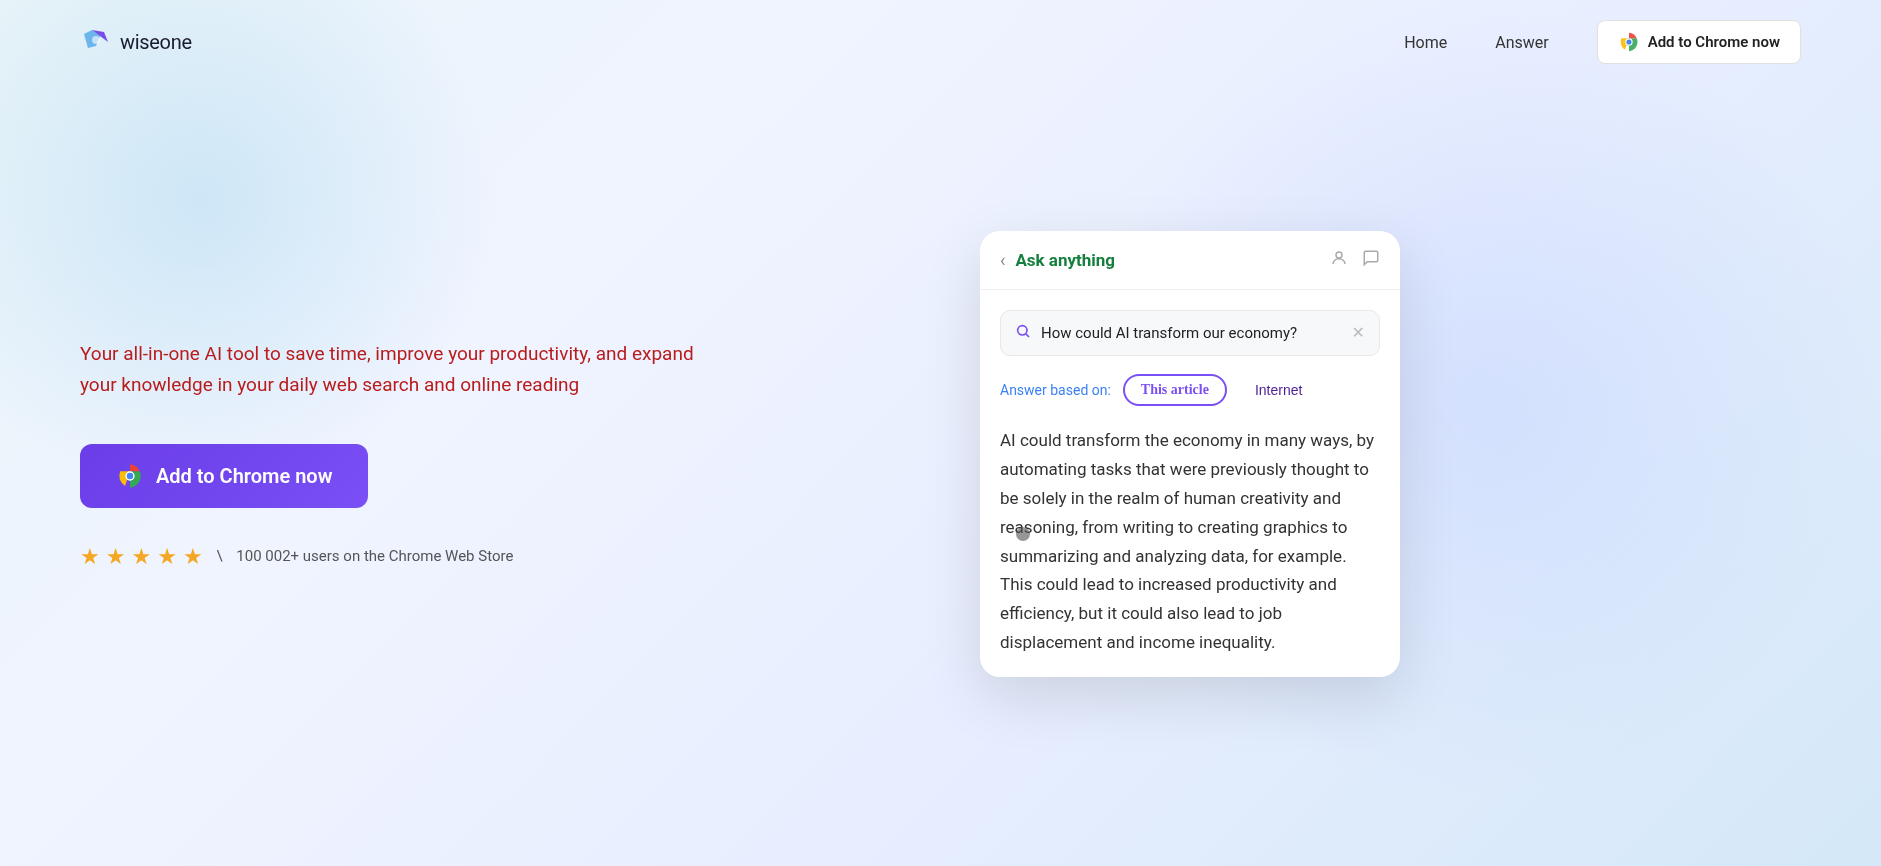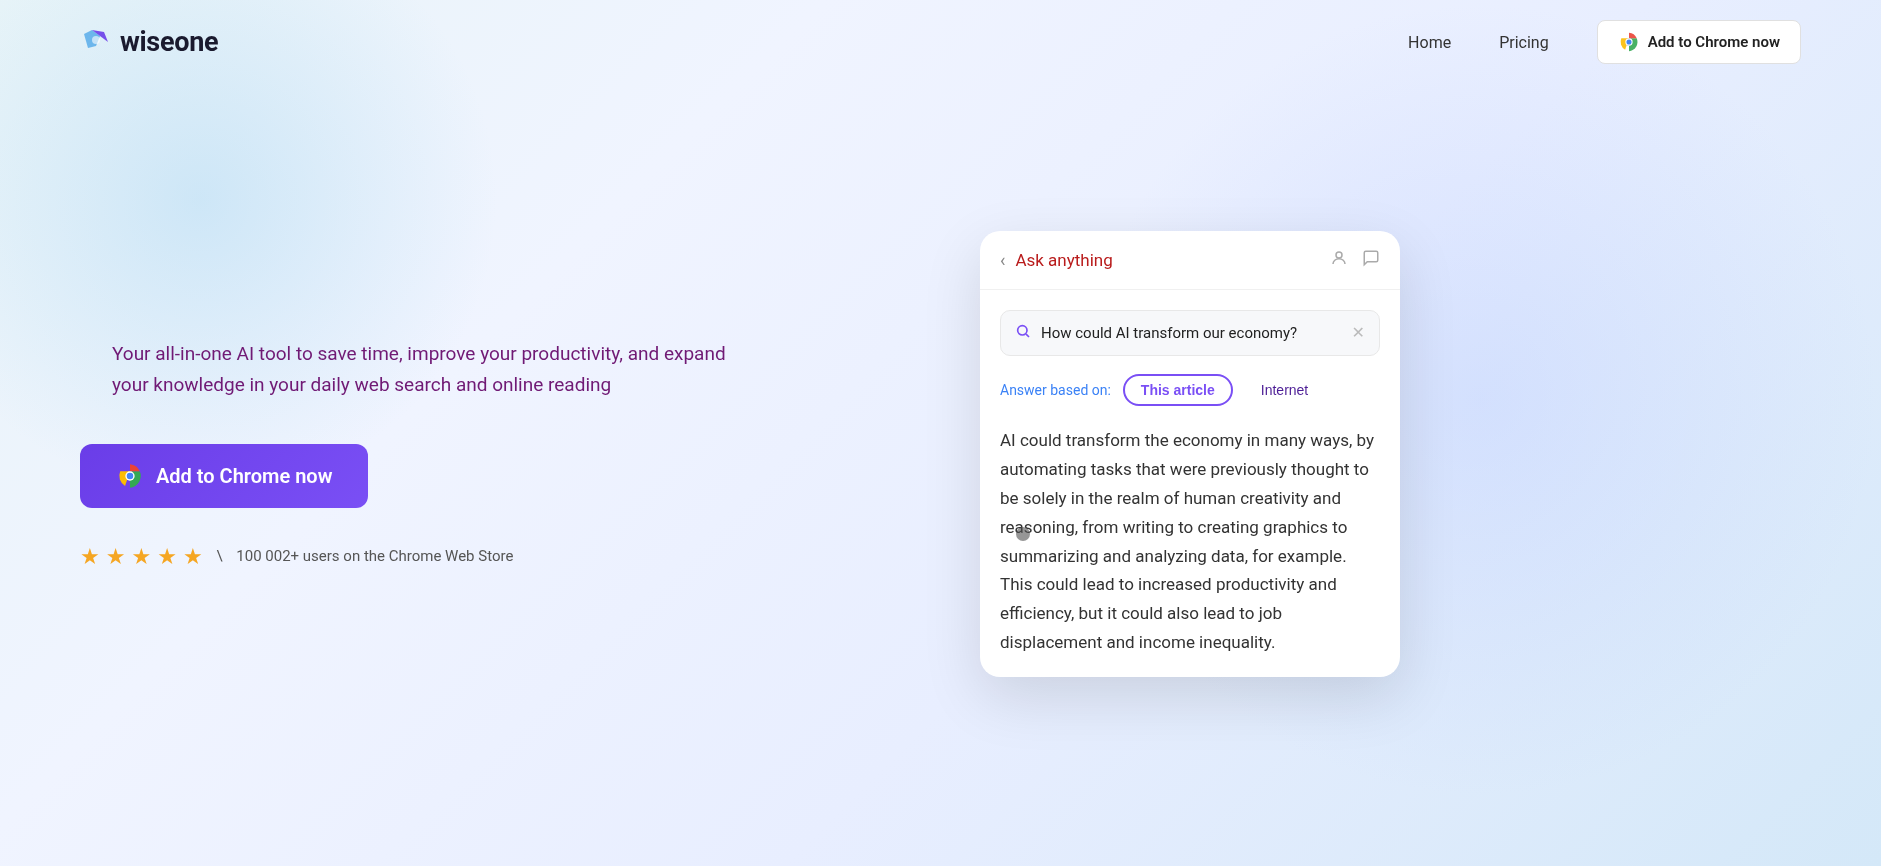--- a/index.html
+++ b/index.html
@@ -53,22 +53,22 @@
       align-items: center;
       gap: 8px;
     }
 
     .logo-icon {
       width: 32px;
       height: 32px;
     }
 
     .logo-text {
-      font-size: 27px;
-      font-weight: 700;
+      font-size: 20px;
+      font-weight: 400;
       color: #1a1a2e;
       letter-spacing: -0.3px;
     }
 
     .nav-links {
       display: flex;
       align-items: center;
       gap: 48px;
     }
 
@@ -124,25 +124,24 @@
 
     .headline-gradient {
       background: linear-gradient(90deg, #7c4dff 0%, #5a7fff 50%, #00c2ff 100%);
       -webkit-background-clip: text;
       -webkit-text-fill-color: transparent;
       background-clip: text;
     }
 
     .subtext {
       font-size: 19px;
-      color: #701a75;
+      color: #b91c1c;
       line-height: 1.6;
       max-width: 640px;
       margin-bottom: 44px;
-      margin-left: 32px;
     }
 
     .cta-button {
       display: inline-flex;
       align-items: center;
       gap: 12px;
       background: linear-gradient(135deg, #6a3de8 0%, #7a4ff5 100%);
       color: white;
       font-size: 20px;
       font-weight: 600;
@@ -208,22 +207,22 @@
     }
 
     .back-arrow {
       color: #888;
       font-size: 18px;
       cursor: pointer;
     }
 
     .widget-title {
       font-size: 17px;
-      font-weight: 400;
-      color: #b91c1c;
+      font-weight: 700;
+      color: #15803d;
     }
 
     .widget-header-icons {
       display: flex;
       gap: 14px;
       align-items: center;
     }
 
     .header-icon {
       color: #aaa;
@@ -276,20 +275,21 @@
 
     .filter-btn-active {
       background: white;
       border: 2px solid #7a4ff5;
       color: #7a4ff5;
       border-radius: 20px;
       padding: 6px 16px;
       font-size: 14px;
       font-weight: 600;
       cursor: pointer;
+      font-family: Liberation Serif, serif;
     }
 
     .filter-btn-inactive {
       background: transparent;
       border: none;
       color: #4c1d95;
       border-radius: 20px;
       padding: 6px 16px;
       font-size: 14px;
       cursor: pointer;
@@ -321,21 +321,21 @@
     <svg class="logo-icon" viewBox="0 0 32 32" fill="none" xmlns="http://www.w3.org/2000/svg">
       <path d="M4 8 L12 4 L20 10 L16 20 L8 22 Z" fill="#4fa8e8" opacity="0.8"></path>
       <path d="M12 4 L24 6 L28 16 L20 10 Z" fill="#6a3de8" opacity="0.9"></path>
       <circle cx="16" cy="14" r="4" fill="white" opacity="0.6"></circle>
     </svg>
     <span class="logo-text">wiseone</span>
   </div>
 
   <div class="nav-links">
     <a class="nav-link">Home</a>
-    <a class="nav-link">Pricing</a>
+    <a class="nav-link">Answer</a>
     <a class="nav-cta">
 
       <svg class="chrome-icon-sm" viewBox="0 0 24 24" xmlns="http://www.w3.org/2000/svg">
         <circle cx="12" cy="12" r="4" fill="#4285F4"></circle>
         <path d="M12 8 L20.39 8 A10 10 0 0 1 12 22 Z" fill="#34A853" opacity="0.9"></path>
         <path d="M12 8 L3.61 8 A10 10 0 0 0 7.76 20.5 Z" fill="#FBBC05" opacity="0.9"></path>
         <path d="M12 2 A10 10 0 0 1 20.39 8 L12 8 Z" fill="#EA4335" opacity="0.9"></path>
         <circle cx="12" cy="12" r="4" fill="white"></circle>
         <circle cx="12" cy="12" r="2.8" fill="#4285F4"></circle>
       </svg>

